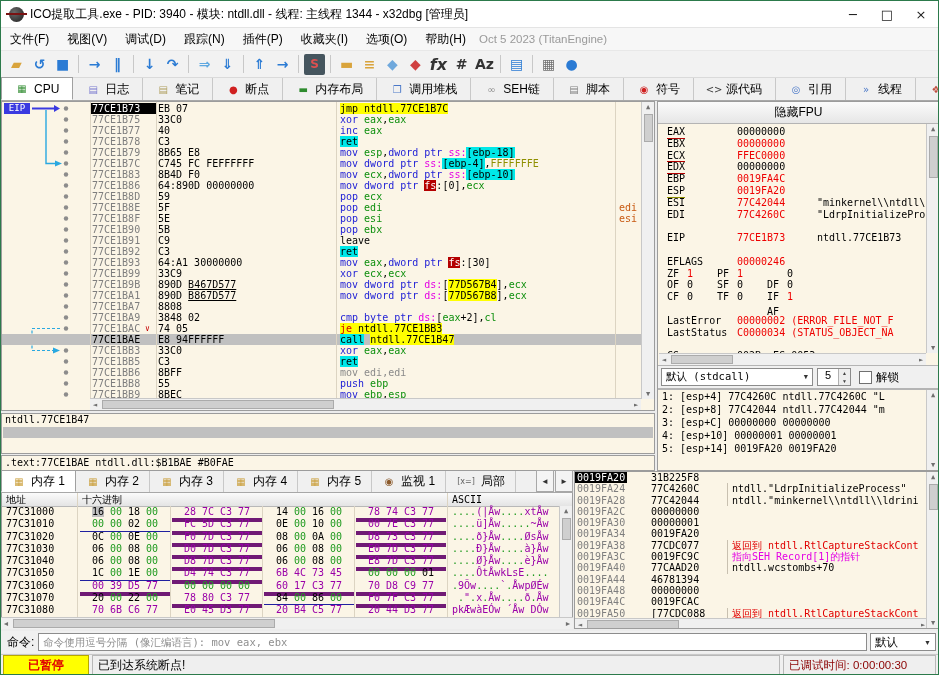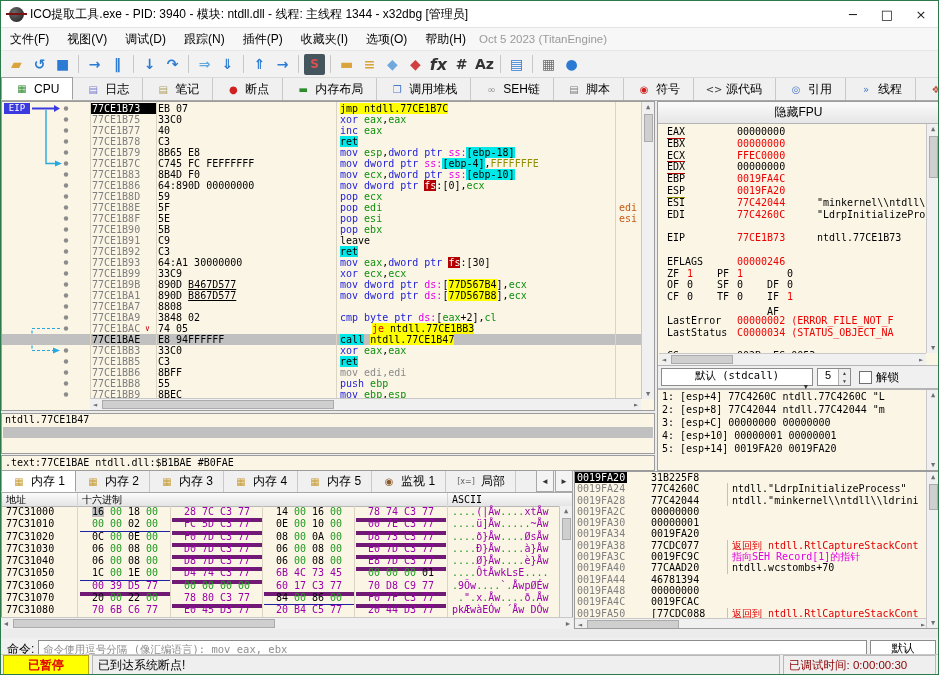--- a/index.html
+++ b/index.html
@@ -56,41 +56,41 @@
   .drow.sel .d-addr{color:#000;}
   .d-addr.eip{background:#000;color:#FFF;padding:0 2px;left:88px;}
   .d-bytes{position:absolute;left:156px;width:176px;}
   .d-mark{position:absolute;left:143px;color:#C40000;font-size:8px;}
   .d-ins{position:absolute;left:338px;width:272px;}
   .d-cmt{position:absolute;left:617px;color:#C85A12;}
   .bu{text-decoration:underline;}
   .t-k{color:#2323D6;} .t-r{color:#0D8F0D;} .t-sg{color:#E400E4;}
   .t-fs{background:#B40000;color:#FFF;} .t-br{background:#00E8E8;color:#000;}
   .t-n{color:#8F8F00;} .t-y{background:#FFFF00;color:#000;}
-  .t-jy{background:#FFFF00;color:#D40000;margin-left:32px;} .t-cy{background:#00E8E8;color:#000;}
+  .t-jy{background:#FFFF00;color:#D40000;} .t-cy{background:#00E8E8;color:#000;}
   .t-g{color:#8A8A8A;}
   
   .reg-header{position:absolute;left:0;top:0;right:0;height:21px;
       background:linear-gradient(#FBFBFB,#E6E6E6);border-bottom:1px solid #B4B4B4;
       display:flex;align-items:center;justify-content:center;font-family:"Liberation Sans",sans-serif;
       font-size:12px;color:#000;}
   #reg-rows{position:absolute;left:1px;top:24px;right:13px;height:227px;overflow:hidden;}
   .rrow{position:relative;height:11.8px;line-height:11.8px;white-space:pre;}
   .rlabel{position:absolute;left:8px;}
   .rlabel.ul-r{border-bottom:1px solid #B40000;} .rlabel.ul-o{border-bottom:1px solid #8F8F00;}
   .rval{position:absolute;left:78px;white-space:pre;}
   .rv-r{color:#EE0000;} .rv-b{color:#000;}
   .rextra{position:absolute;left:158px;color:#000;}
   .fpair-l{position:absolute;} .f1{color:#EE0000;} .f0{color:#000;}
   .reg-sbh{left:1px;right:13px;top:251px;}
   .convrow{position:absolute;left:0;right:0;top:263px;height:24px;background:#F0F0F0;
            border-top:1px solid #B4B4B4;border-bottom:1px solid #B4B4B4;display:flex;align-items:center;
            font-family:"Liberation Sans",sans-serif;font-size:11.5px;padding:0 3px;box-sizing:border-box;}
   .dropdown{background:#FFF;border:1px solid #8C8C8C;height:18px;display:flex;align-items:center;
-            padding:0 4px;box-sizing:border-box;flex-direction:column;}
+            padding:0 4px;box-sizing:border-box;}
   .dd-arrow{margin-left:auto;font-size:7px;color:#333;padding-left:6px;}
   .conv-dd{width:152px;font-family:"DejaVu Sans Mono",monospace;font-size:10.5px;}
   .spin{width:34px;height:18px;background:#FFF;border:1px solid #8C8C8C;margin-left:4px;display:flex;box-sizing:border-box;}
   .spin-val{flex:1;text-align:center;font-size:11px;}
   .spin-btns{width:11px;display:flex;flex-direction:column;border-left:1px solid #B0B0B0;}
   .spin-btns span{flex:1;font-size:5px;text-align:center;color:#444;line-height:8px;background:#EEE;}
   .chk{width:11px;height:11px;border:1px solid #707070;background:#FFF;margin:0 4px 0 8px;flex:none;}
   #args-rows{position:absolute;left:0;right:0;top:287px;bottom:0;border-top:1px solid #B4B4B4;background:#FBF5E6;}
   .arow{height:13px;line-height:13px;padding-left:4px;white-space:pre;}
   .args-sbv{top:287px;bottom:0;right:0;}
@@ -125,21 +125,21 @@
   .srow{position:relative;height:11.3px;line-height:11.3px;white-space:pre;}
   .saddr{position:absolute;left:2px;color:#7E7E7E;}
   .saddr.sel{background:#000;color:#FFF;padding:0 2px;left:0;}
   .sval{position:absolute;left:76px;color:#000;}
   .scmt{position:absolute;left:152px;border-left:1px solid #C8C0B0;padding-left:4px;right:0;overflow:hidden;}
   .sc-red{color:#E00000;} .sc-mag{color:#E400E4;} .sc-k{color:#000;}
   .stack-sbh{left:0;top:146px;width:353px;border-top:1px solid #C8C8C8;}
   .stack-sbv{top:0;bottom:0;right:0;}
   
   .cmdbar{position:absolute;left:0;top:630px;width:100%;height:22px;background:#F0F0F0;
-          display:flex;align-items:center;font-size:12px;box-sizing:border-box;padding:0 2px;margin-top:7px;}
+          display:flex;align-items:center;font-size:12px;box-sizing:border-box;padding:0 2px;}
   .cmd-label{padding:0 4px;color:#000;}
   .cmd-input{flex:1;height:18px;border:1px solid #8C8C8C;background:#FFF;font-family:"DejaVu Sans Mono",monospace;
              font-size:10.5px;padding:0 4px;outline:none;box-sizing:border-box;}
   .cmd-input::placeholder{color:#8E8E8E;}
   .cmd-dd{width:66px;margin-left:3px;font-size:11.5px;}
   .statusbar{position:absolute;left:0;top:653px;width:100%;height:22px;background:#F0F0F0;
              border-top:1px solid #C8C8C8;display:flex;font-size:12px;box-sizing:border-box;}
   .st-state{width:84px;height:18px;margin-left:2px;background:#FFFF00;border:1px solid #B8A800;
             color:#E00000;font-weight:bold;display:flex;align-items:center;justify-content:center;flex:none;}
   .st-msg{flex:1;height:18px;margin-left:3px;border:1px solid #B8B8B8;background:#EFEFEF;

